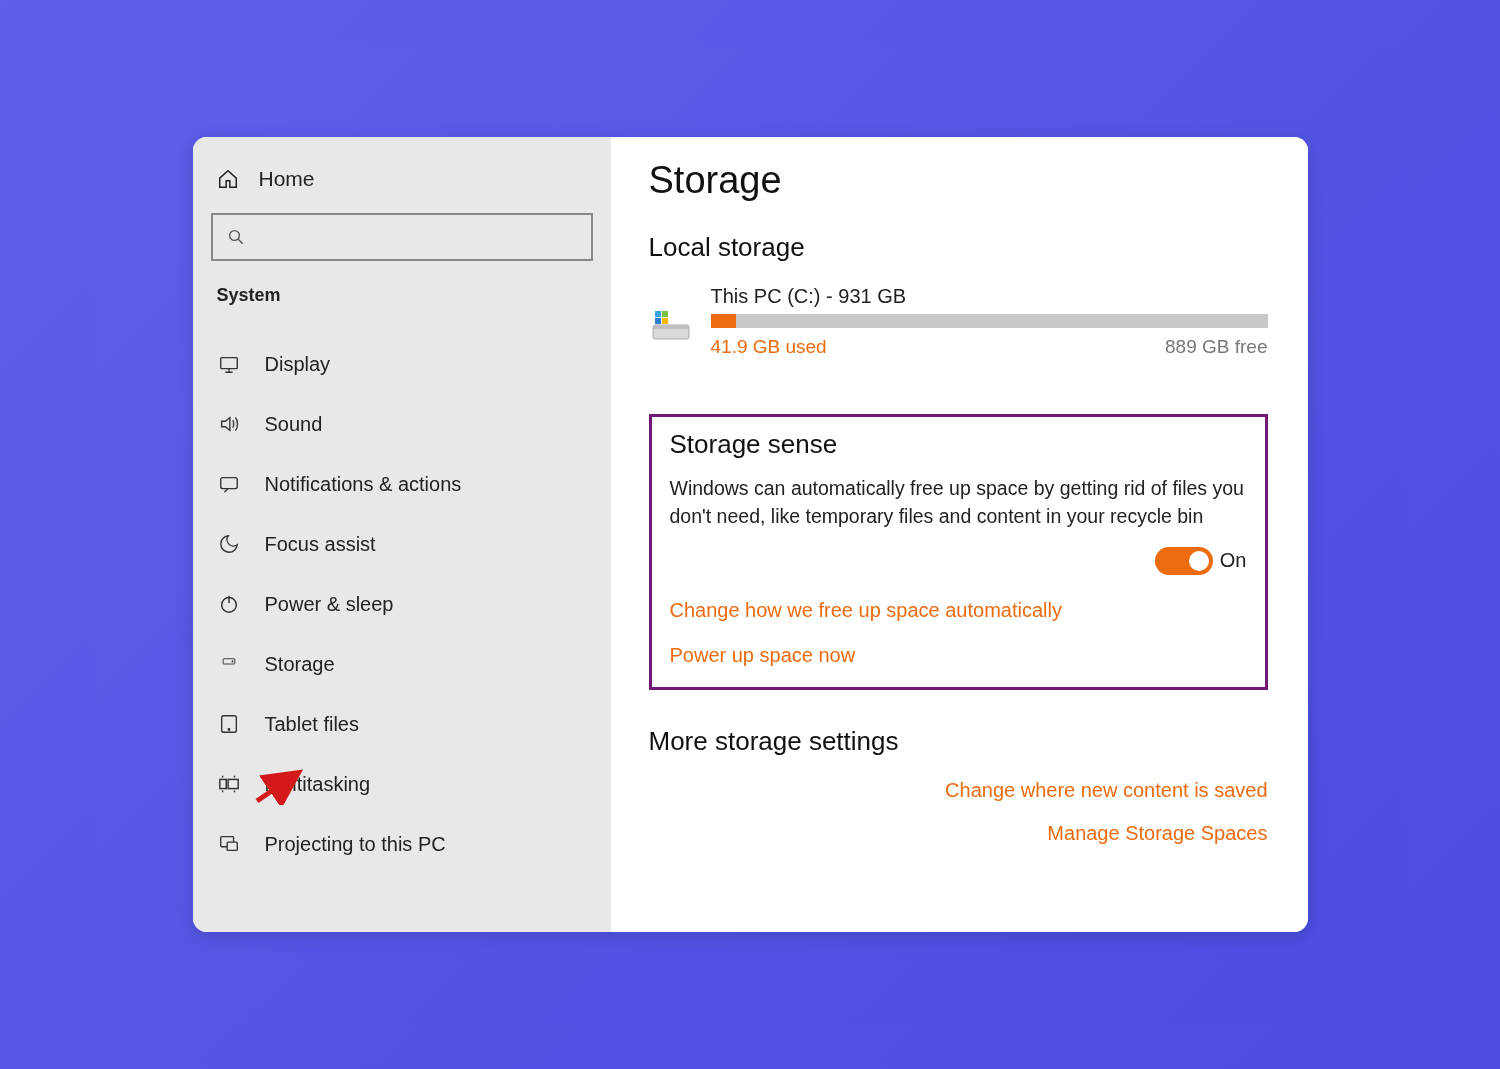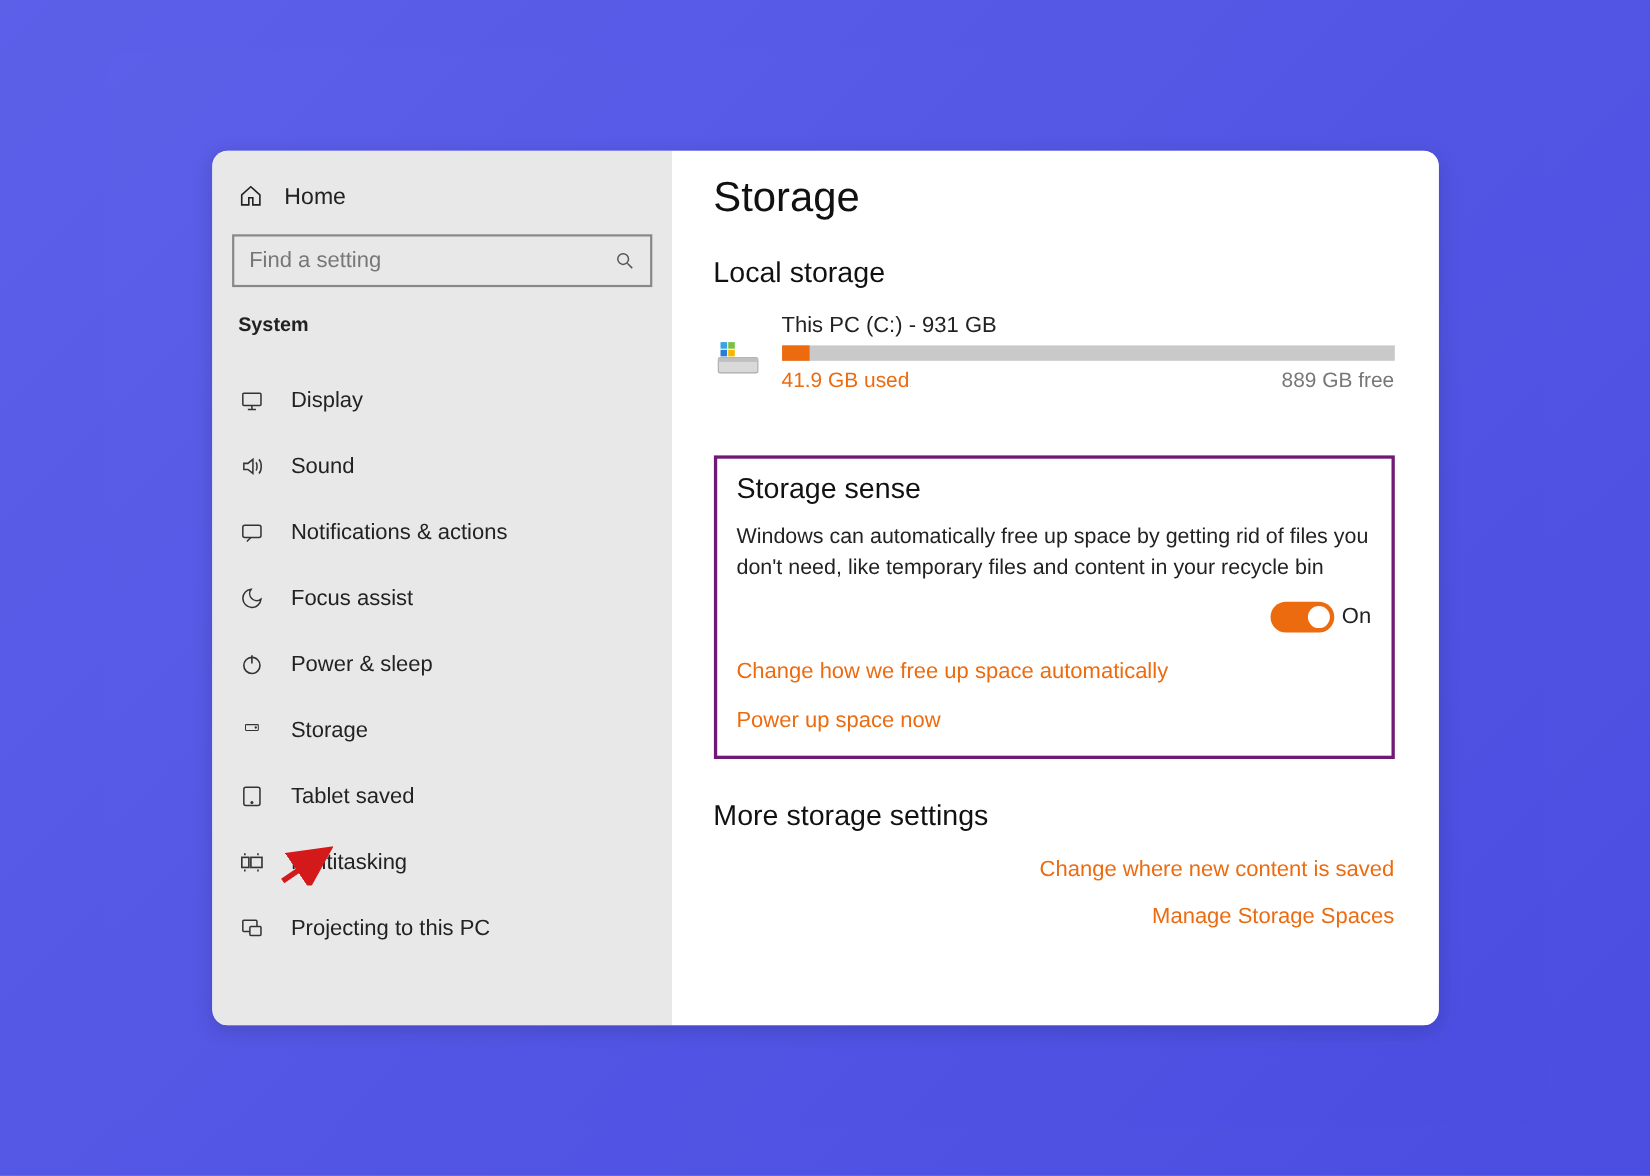--- a/index.html
+++ b/index.html
@@ -33,20 +33,21 @@
     position: relative;
   }
   .sidebar {
     width: 418px;
     background: #e8e8e8;
     padding: 24px 0 0 0;
     overflow: hidden;
   }
   .sidebar-home {
     display: flex;
+    align-items: center;
     gap: 20px;
     padding: 6px 24px 22px 24px;
     font-size: 21px;
     color: #222;
   }
   .home-icon {
     width: 22px; height: 22px;
     display: inline-flex; align-items: center; justify-content: center;
   }
   .search-wrap {
@@ -209,21 +210,20 @@
         <span class="home-icon">
           <svg viewBox="0 0 24 24" width="22" height="22" fill="none" stroke="#222" stroke-width="1.6">
             <path d="M3 11 L12 3 L21 11 V21 H14 V14 H10 V21 H3 Z"></path>
           </svg>
         </span>
         <span>Home</span>
       </div>
 
       <div class="search-wrap">
         <div class="search-box">
-          <input class="search-input" type="text" placeholder="Find a setting" style="">
           <span class="search-icon">
             <svg viewBox="0 0 24 24" width="18" height="18" fill="none" stroke="#555" stroke-width="1.8">
               <circle cx="10" cy="10" r="6.5"></circle>
                 <path d="M15 15 L21 21"></path>
             </svg>
           </span>
         </div>
       </div>
 
       <div class="sidebar-section-label">System</div>
@@ -289,21 +289,21 @@
           <span>Storage</span>
         </li>
 
         <li class="nav-item">
           <span class="nav-icon">
             <svg viewBox="0 0 24 24" width="22" height="22" fill="none" stroke="#333" stroke-width="1.5">
                 <rect x="4" y="3" width="16" height="18" rx="2"></rect>
                 <circle cx="12" cy="18" r="0.8" fill="#333"></circle>
               </svg>
           </span>
-          <span>Tablet saved</span>
+          <span>Tablet files</span>
         </li>
 
         <li class="nav-item">
           <span class="nav-icon">
             <svg viewBox="0 0 24 24" width="22" height="22" fill="none" stroke="#333" stroke-width="1.6">
                 <rect x="2" y="7" width="7" height="10"></rect>
                 <rect x="11" y="7" width="11" height="10"></rect>
                 <path d="M5 3v2M18 3v2M5 19v2M18 19v2"></path>
               </svg>
           </span>

